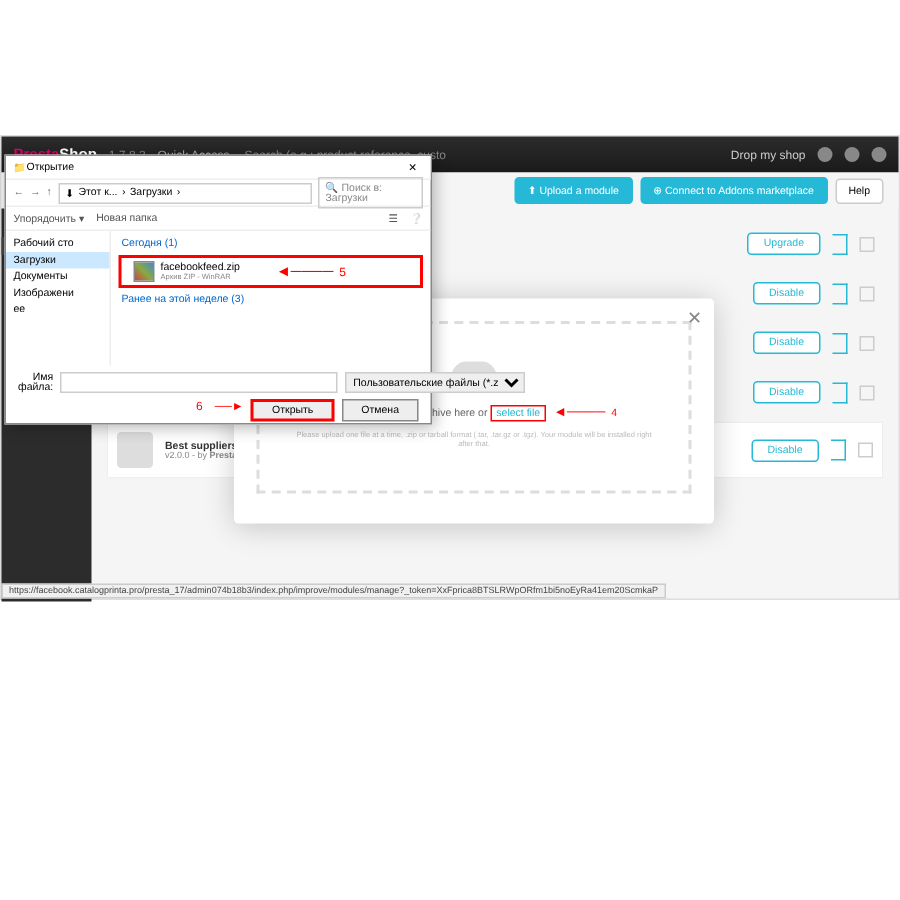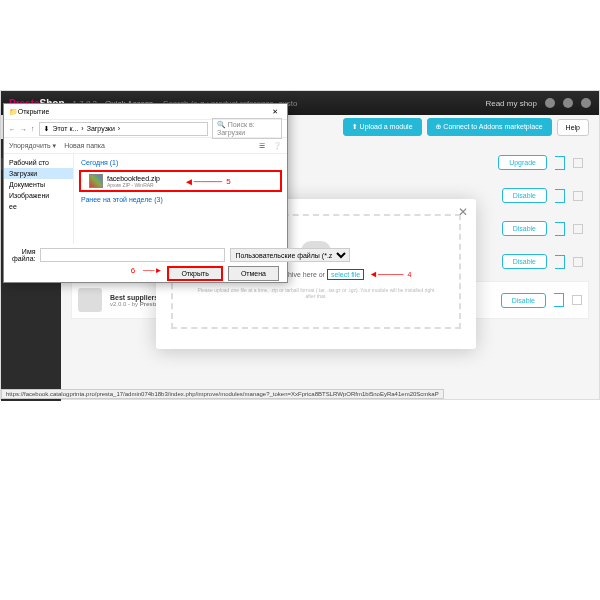--- a/index.html
+++ b/index.html
@@ -74,21 +74,21 @@
 </head>
 <body>
 
 <div class="frame">
  <div class="header">
   <div class="logo"><span>Presta</span><b style="color:#fff">Shop</b></div>
   <span style="color:#888;margin-right:8px">1.7.8.2</span>
   <span class="qa">Quick Access</span>
   <span class="search">Search (e.g.: product reference, custo</span>
   <div class="hright">
-   <span>Read my shop</span>
+   <span>Drop my shop</span>
    <span class="ic"></span>
    <span class="ic"></span>
    <span class="ic"></span>
   </div>
  </div>
  <div class="toolbar">
   <button class="btn primary">⬆ Upload a module</button>
   <button class="btn primary">⊕ Connect to Addons marketplace</button>
   <button class="btn">Help</button>
  </div>

